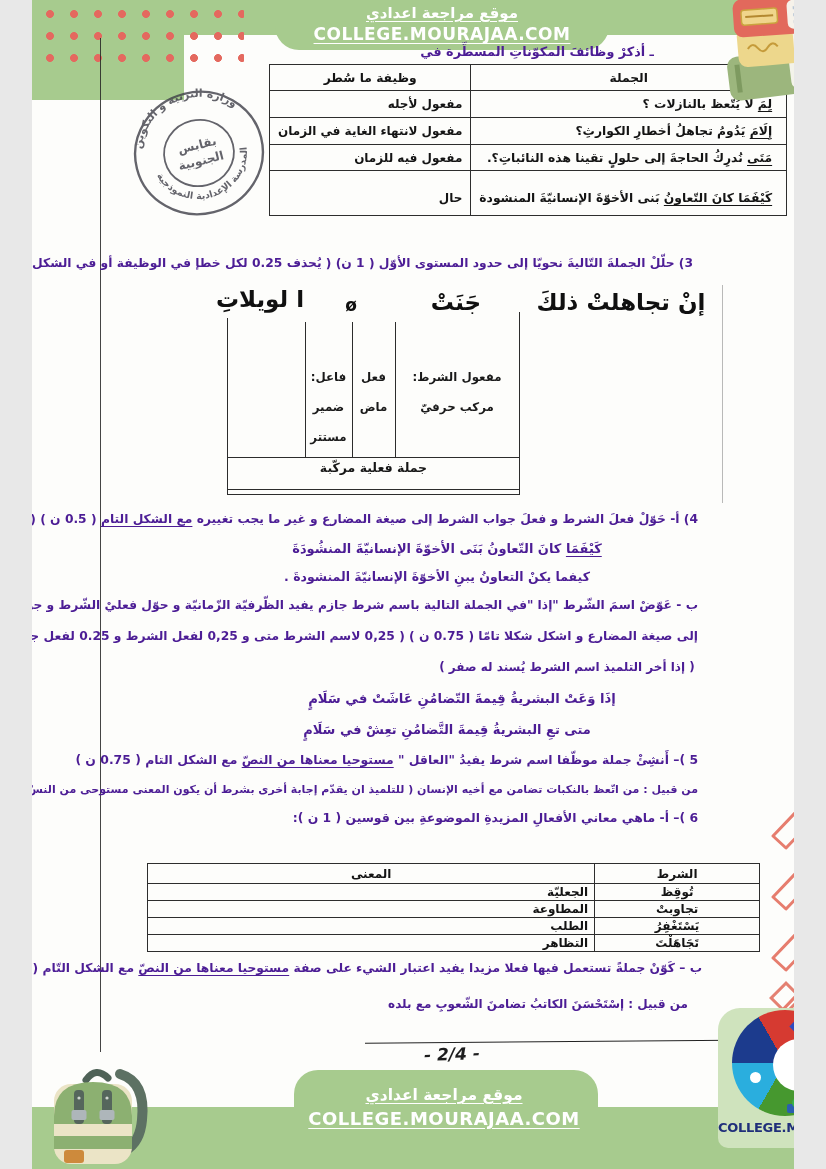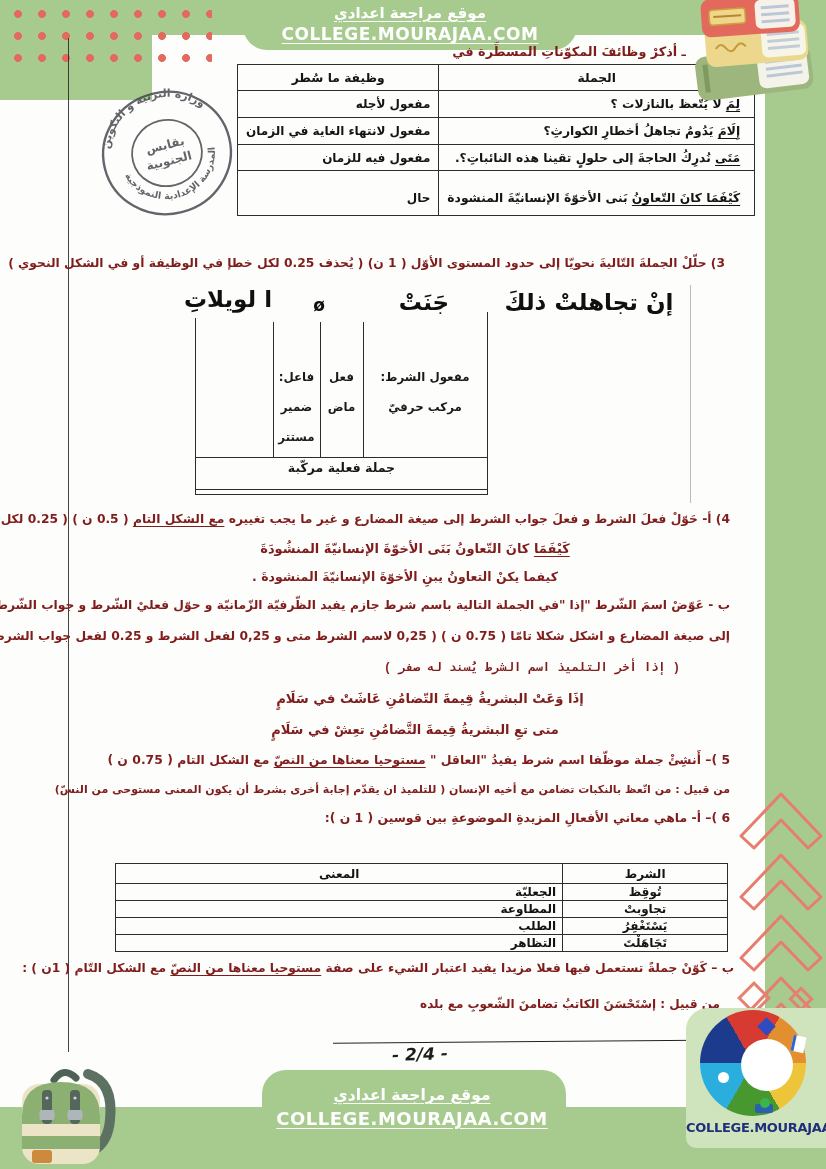--- a/index.html
+++ b/index.html
@@ -1,17 +1,17 @@
 <!DOCTYPE html>
 <html lang="ar"><head>
 <meta charset="utf-8">
 <style>
   html,body{margin:0;padding:0;background:#e8e8e8;}
   *{box-sizing:border-box;}
-  .canvas{position:relative;width:826px;height:1169px;background:#fdfdfb;overflow:hidden;
+  .canvas{position:relative;width:762px;height:1169px;background:#fdfdfb;overflow:hidden;
           font-family:"DejaVu Sans",sans-serif;margin:0 auto;}
   .abs{position:absolute;}
   
   .green{background:#a7cb8e;}
   .band-top{left:0;top:0;width:826px;height:35px;z-index:2;}
   .pill-top{left:243px;top:0;width:334px;height:50px;border-radius:0 0 24px 24px;z-index:4;}
   .block-topleft{left:0;top:35px;width:152px;height:65px;z-index:2;}
   .strip-right{left:765px;top:35px;width:61px;height:1134px;z-index:2;}
   .band-bottom{left:0;top:1107px;width:826px;height:62px;z-index:2;}
   .pill-bottom{left:262px;top:1070px;width:304px;height:99px;border-radius:24px 24px 0 0;z-index:4;}
@@ -27,21 +27,21 @@
   .ftr-url{left:212px;top:1108px;width:400px;font-size:18px;letter-spacing:.5px;}
   
   .margin-line{left:68px;top:38px;height:1014px;border-left:1.8px solid rgba(35,35,35,.85);z-index:4;}
   .faint-line{left:690px;top:285px;height:218px;border-left:1px solid rgba(140,140,140,.6);z-index:4;}
   .bottom-rule{left:333px;top:1041px;width:437px;border-top:1.6px solid #222;
                transform:rotate(-.45deg);z-index:4;}
   .pagenum{left:352px;top:1044px;width:136px;text-align:center;font-size:17px;font-style:italic;
            font-weight:600;color:#1d1d1d;transform:rotate(-2deg);z-index:4;}
   
   .ln{position:absolute;direction:rtl;text-align:right;white-space:nowrap;font-weight:700;
-      color:#7f1d1d;font-size:12.3px;z-index:5;}
+      color:#4c1d95;font-size:12.3px;z-index:5;}
   .ctr{text-align:center;}
   .u{text-decoration:underline;text-underline-offset:3px;}
   .small{font-size:11px;font-weight:700;}
   
   table{border-collapse:collapse;direction:rtl;z-index:5;position:absolute;color:#141414;}
   .t1{left:237px;top:64px;width:479px;font-size:12.3px;font-weight:700;}
   .t1 th,.t1 td{border:1.5px solid #2d2d2d;padding:1px 8px;white-space:nowrap;}
   .t1 th{text-align:center;height:26px;}
   .t1 td.sent{text-align:right;padding-right:14px;}
   .t1 td.func{text-align:right;padding-right:8px;font-size:12px;}
@@ -182,21 +182,21 @@
     <span>ضمير</span>
     <span>مستتر</span>
   </div>
   <div class="abs tree-bottom">جملة فعلية مركّبة</div>
 
   <div class="ln" style="top:512px;right:96px;"><span>4) أ- حَوّلْ فعلَ الشرط و فعلَ جواب الشرط إلى صيغة المضارع و غير ما يجب تغييره </span><span class="u">مع الشكل التام</span><span> ( 0.5 ن ) ( 0.25 لكل فعل)</span></div>
   <div class="ln ctr" style="top:541px;left:180px;width:470px;font-size:13px;"><span class="u">كَيْفَمَا</span><span> كانَ التّعاونُ بَنَى الأخوّةَ الإنسانيّةَ المنشُودَةَ</span></div>
   <div class="ln ctr" style="top:569px;left:180px;width:450px;font-size:12.5px;">كيفما يكنْ التعاونُ يبنِ الأخوّةَ الإنسانيّةَ المنشودةَ .</div>
   <div class="ln" style="top:598px;right:96px;">ب -  عَوّضْ اسمَ الشّرط "إذا "في الجملة التالية باسم شرط جازم يفيد الظّرفيّة الزّمانيّة و حوّل فعليْ الشّرط و جواب الشّرط</div>
   <div class="ln" style="top:629px;right:96px;">إلى صيغة  المضارع و اشكل شكلا تامّا ( 0.75 ن ) ( 0,25 لاسم الشرط متى و 0,25 لفعل الشرط و 0.25 لفعل جواب الشرط )</div>
-  <div class="ln ctr" style="top:660px;left:390px;width:290px;font-size:12px;font-family:Liberation Mono, monospace;">( إذا أخر التلميذ اسم الشرط يُسند له صفر )</div>
+  <div class="ln ctr" style="top:660px;left:390px;width:290px;font-size:12px;">( إذا أخر التلميذ اسم الشرط يُسند له صفر )</div>
   <div class="ln ctr" style="top:691px;left:250px;width:360px;font-size:13.2px;">إذَا وَعَتْ البشريةُ قِيمةَ التّضامُنِ عَاشَتْ في سَلَامٍ</div>
   <div class="ln ctr" style="top:722px;left:235px;width:360px;font-size:13px;">متى تعِ البشريةُ قِيمةَ التَّضامُنِ تعِشْ في سَلَامٍ</div>
 
   <div class="ln" style="top:752px;right:96px;font-size:12.4px;"><span>5 )– أَنشِئْ  جملة موظّفا اسم شرط يفيدُ "العاقل " </span><span class="u">مستوحيا معناها من النصّ</span><span> مع الشكل التام ( 0.75 ن )</span></div>
   <div class="ln small" style="top:783px;right:96px;">من قبيل : من اتّعظ بالنكبات تضامن مع أخيه الإنسان ( للتلميذ ان يقدّم إجابة أخرى بشرط أن يكون المعنى مستوحى من النسّ)</div>
 
   <div class="ln" style="top:810px;right:96px;font-size:12.4px;">6 )– أ-  ماهي  معاني الأفعالِ المزيدةِ الموضوعةِ بين قوسين ( 1 ن ):</div>
 
   <table class="t2">
     <colgroup>

